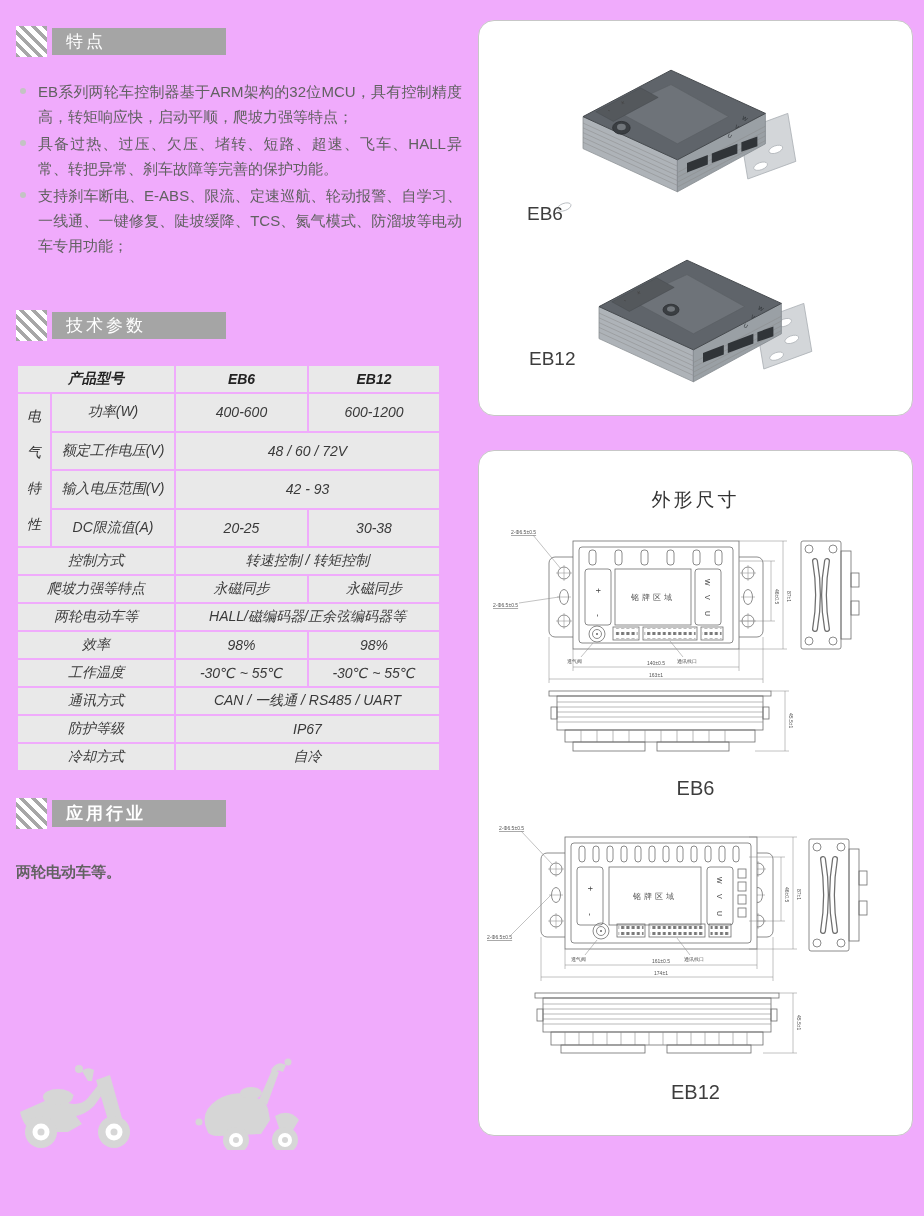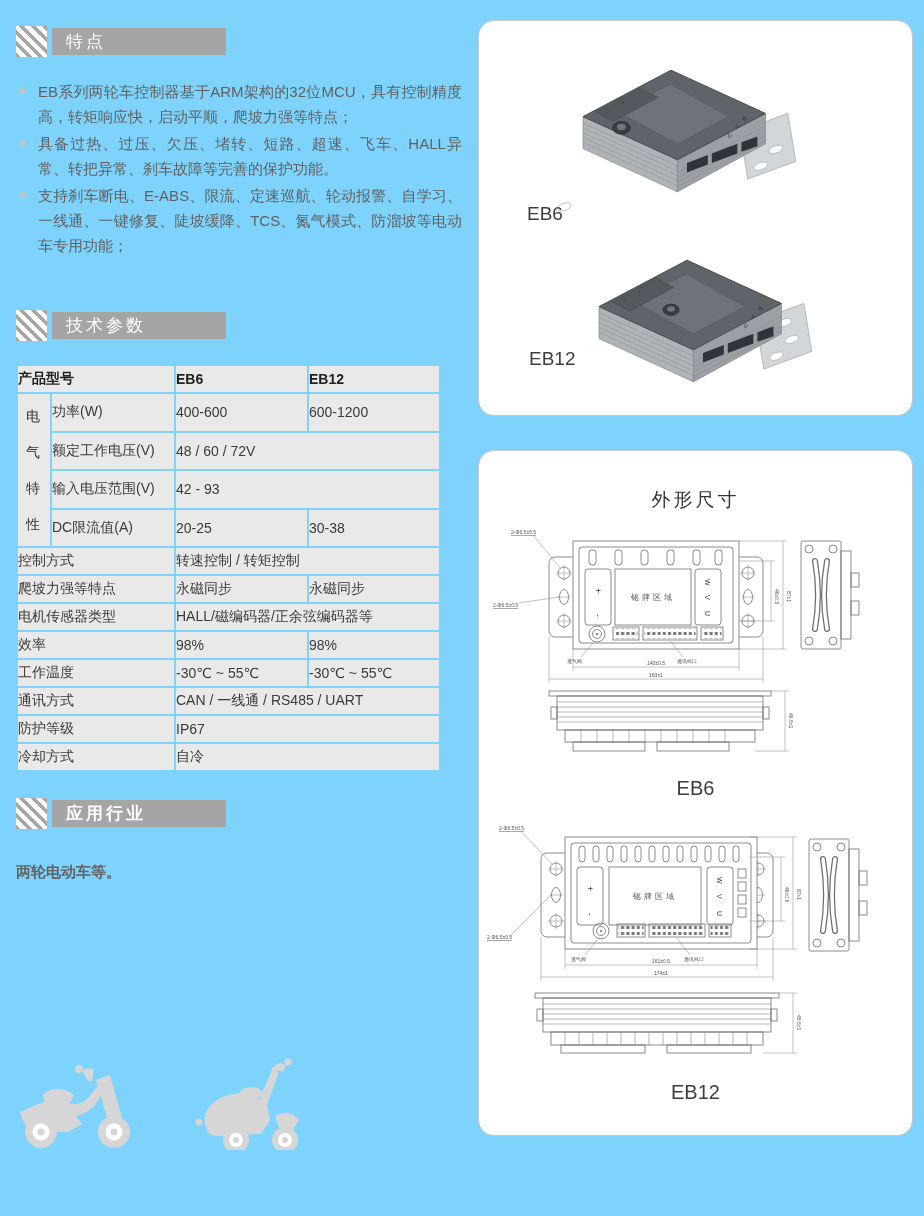--- a/index.html
+++ b/index.html
@@ -1,36 +1,36 @@
 <!DOCTYPE html>
 <html><head>
 <meta charset="utf-8">
 <style>
   html,body{margin:0;padding:0;}
   body{font-family:"Liberation Sans","DejaVu Sans",sans-serif;background:#fff;}
-  .page{position:relative;width:924px;height:1216px;background:#7dd3fc;overflow:hidden;}
+  .page{position:relative;width:924px;height:1216px;background:#f0abfc;overflow:hidden;}
 
   
   .sec{position:absolute;left:16px;width:446px;}
   .sec-header{display:flex;align-items:center;}
   .stripes{width:31px;height:31px;margin-right:5px;
     background:repeating-linear-gradient(45deg,#a7a7a7 0 3.5px,#ffffff 3.5px 8px);}
   .sec-bar{width:160px;height:27px;background:#a5a5a5;color:#fff;font-size:17px;
     letter-spacing:3px;display:flex;align-items:center;padding-left:14px;}
 
   
   .bullets{margin:22px 0 3px 0;padding:0;list-style:none;}
   .bullets li{display:flex;margin-bottom:1px;}
   .dot{flex:0 0 6px;width:6px;height:6px;border-radius:50%;background:#c3c3c3;margin:9px 12px 0 4px;}
   .bullets p{margin:0 0 1px 0;font-size:15px;line-height:25px;color:#616161;text-align:justify;}
 
   
   table.spec{border-collapse:separate;border-spacing:2px;margin-top:23px;}
-  table.spec td{background:#e9e9e9;text-align:left;font-size:14px;color:#3a3a3a;
-    padding:4px 0;height:18px;vertical-align:middle;}
+  table.spec td{background:#e9e9e9;text-align:center;font-size:14px;color:#3a3a3a;
+    padding:4px 0;height:18px;vertical-align:middle;font-style:italic;}
   table.spec td.hd{font-weight:bold;color:#222;}
   .vtext{width:16px;margin:0 auto;line-height:36px;word-break:break-all;font-size:14px;color:#333;}
   col.c0{width:32px;}col.c1{width:122px;}col.c2{width:131px;}col.c3{width:130px;}
 
   .apps-text{margin-top:34px;font-size:15px;color:#616161;}
 
   
   .panel{position:absolute;left:478px;width:433px;border:1.5px solid #c7c7c7;border-radius:16px;background:#fff;}
   #panel-products{top:20px;height:394px;}
   #panel-dims{top:450px;height:684px;}
@@ -116,21 +116,21 @@
       <tr>
         <td colspan="2">控制方式</td>
         <td colspan="2">转速控制 / 转矩控制</td>
       </tr>
       <tr>
         <td colspan="2">爬坡力强等特点</td>
         <td>永磁同步</td>
         <td>永磁同步</td>
       </tr>
       <tr>
-        <td colspan="2">电机传感器类型</td>
+        <td colspan="2">两轮电动车等</td>
         <td colspan="2">HALL/磁编码器/正余弦编码器等</td>
       </tr>
       <tr>
         <td colspan="2">效率</td>
         <td>98%</td>
         <td>98%</td>
       </tr>
       <tr>
         <td colspan="2">工作温度</td>
         <td>-30℃ ~ 55℃</td>

